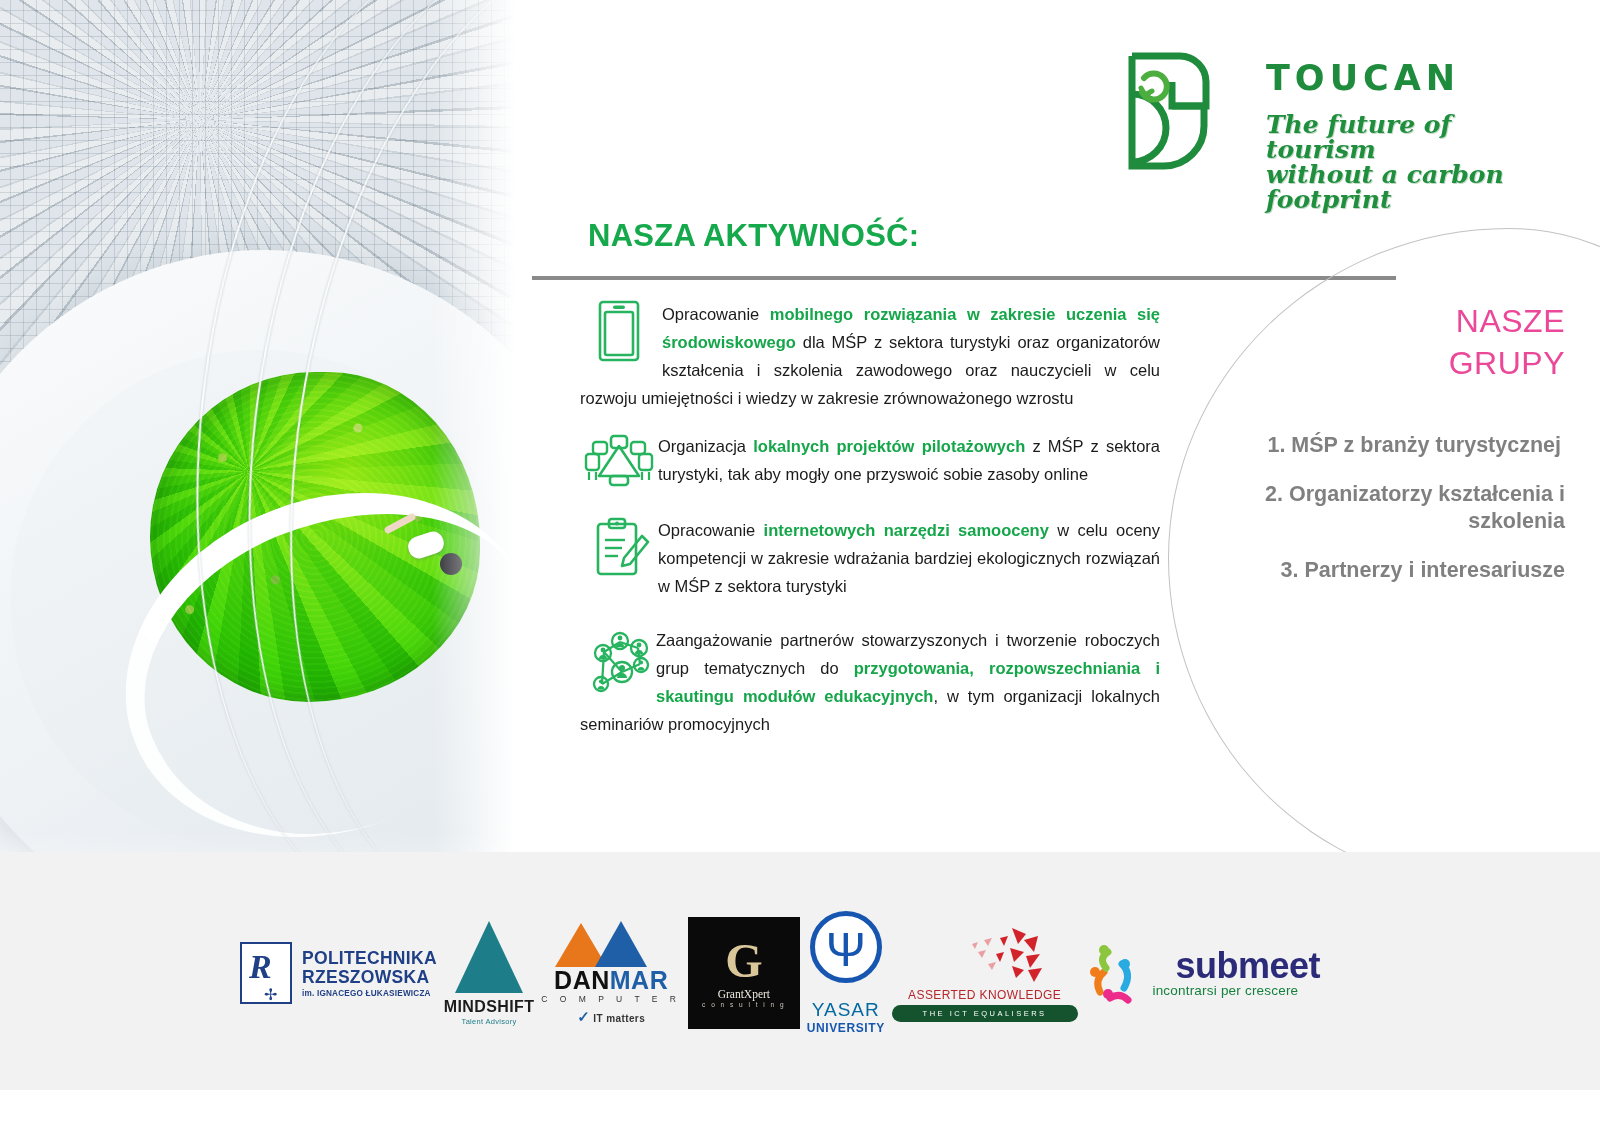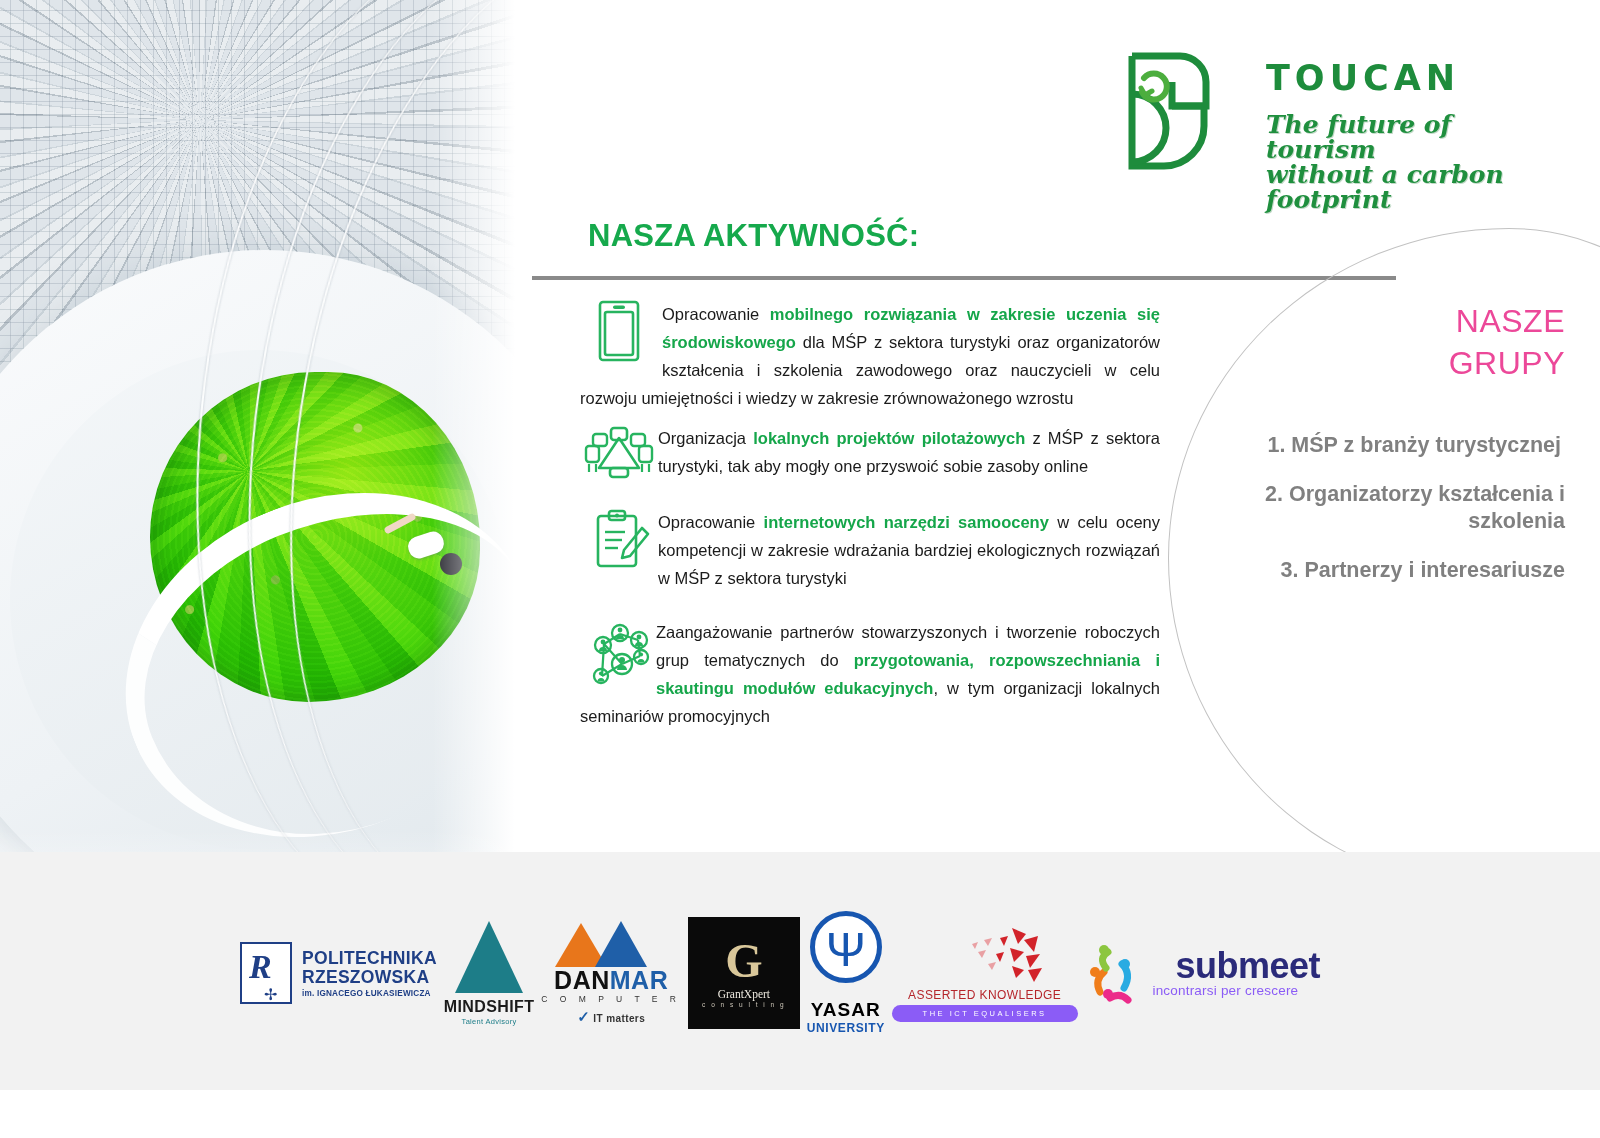--- a/index.html
+++ b/index.html
@@ -180,21 +180,21 @@
   .blk-text {
     font-size:16.5px; line-height:28px; color:#1b1b1b;
     text-align: justify; text-justify: inter-word;
     font-family:"Liberation Sans", sans-serif;
   }
   .blk-text .hl { color:#15a64a; font-weight:bold; }
   .b1 .blk-icon { margin-left:18px; margin-bottom:-4px; }
   .b2 .blk-icon { margin-left:14px; }
   .b3 .blk-icon { width:74px; height:60px; margin-left:2px; }
   .b4 .blk-icon { width:72px; height:72px; margin-left:2px; }
-  .b1 { margin-bottom:12px; }
+  .b1 { margin-bottom:20px; }
   .b2 { margin-bottom:26px; }
   .b3 { margin-bottom:28px; }
 
   
   #blob {
     position:absolute;
     left:1168px; top:228px;
     width:620px; height:660px;
     border:1.6px solid #c2c2c2;
     border-radius: 55% 45% 48% 52% / 50% 50% 50% 50%;
@@ -287,39 +287,39 @@
   
   .pl-ys { text-align:center; }
   .pl-ys .circ {
     width:72px;height:72px;border:5px solid #1756b0;border-radius:50%;
     margin:0 auto; position:relative; background:#fff;
   }
   .pl-ys .circ::before{
     content:"Ψ"; position:absolute; left:0; right:0; top:4px;
     font-size:48px; color:#1756b0; line-height:60px;
   }
-  .pl-ys .t1 { font-size:19px; font-weight:bold; color:#000000; letter-spacing:1px; margin-top:16px;}
+  .pl-ys .t1 { font-size:19px; font-weight:normal; color:#0369a1; letter-spacing:1px; margin-top:16px;}
   .pl-ys .t2 { font-size:12px; font-weight:bold; color:#1756b0; letter-spacing:.6px;}
 
   
   .pl-ak { text-align:center; width:186px;}
   .pl-ak .face {
     height:60px; position:relative; margin-bottom:4px;
   }
   .pl-ak .t1 { font-size:12px; color:#b5252b; letter-spacing:.4px;}
   .pl-ak .bar {
-    background:#8b5cf6; color:#fff; border-radius:14px;
+    background:#14532d; color:#fff; border-radius:14px;
     font-size:7.5px; letter-spacing:2.5px; padding:4px 0; margin-top:3px;
   }
 
   
   .pl-sm { display:flex; align-items:center; gap:6px; }
   .pl-sm .people { position:relative; width:62px; height:62px; }
   .pl-sm .t1 { font-size:36px; font-weight:bold; color:#2b2b7a; line-height:34px; letter-spacing:-.5px;margin-left:23px;}
-  .pl-sm .t2 { font-size:13.5px; color:#8b5cf6; letter-spacing:.2px; }
+  .pl-sm .t2 { font-size:13.5px; color:#15803d; letter-spacing:.2px; }
 </style>
 </head>
 <body>
 
 <div id="slide">
 
   <div id="photo">
     <div class="ph-sky"></div>
     <div class="stair-ring"></div>
     <div class="hub"></div>

